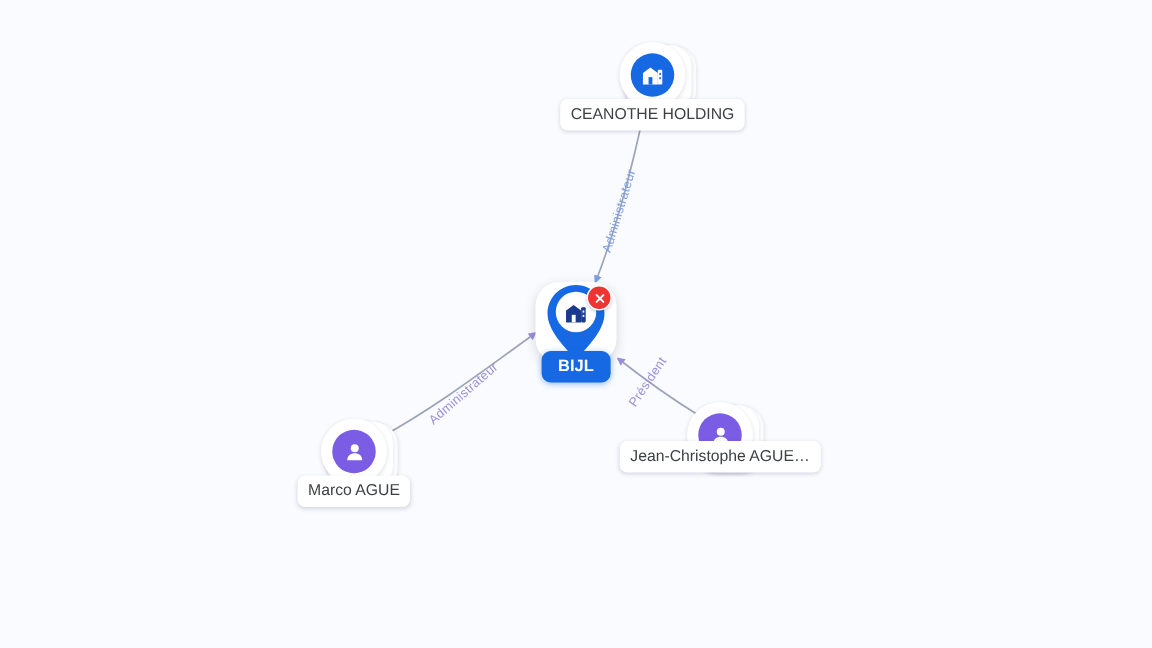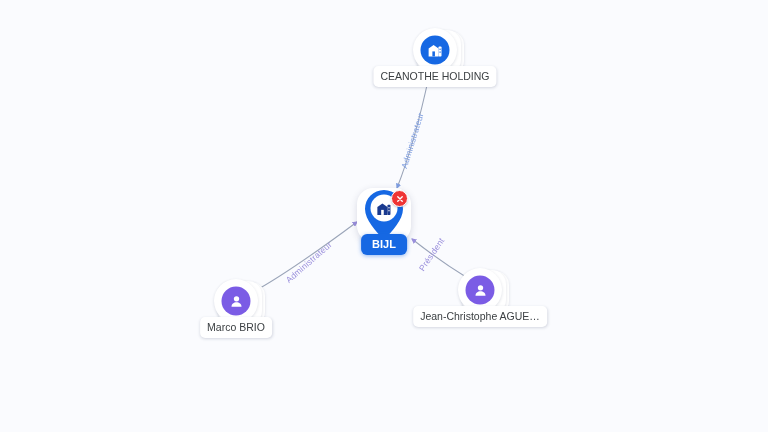--- a/index.html
+++ b/index.html
@@ -222,38 +222,38 @@
         <div class="card c2"></div>
         <div class="card c1"></div>
       </div>
       <div class="round-icon person">
         <svg width="16" height="16" viewBox="0 0 24 24">
           <circle cx="12" cy="8" r="4" fill="#ffffff"></circle>
           <path d="M4.5 20 C4.5 15.3 8 13 12 13 C16 13 19.5 15.3 19.5 20 Z" fill="#ffffff"></path>
         </svg>
       </div>
     </div>
-    <div class="node-label" style="top:16px;">Marco BRIO</div>
+    <div class="node-label" style="top:16px;">Marco AGUE</div>
   </div>
 
   <div class="node" id="node-jean-christophe-ague" style="left:480px; top:290px;">
     <div class="node-visual" style="left:0; top:0;">
       <div class="stack">
         <div class="card c3"></div>
         <div class="card c2"></div>
         <div class="card c1"></div>
       </div>
       <div class="round-icon person">
         <svg width="16" height="16" viewBox="0 0 24 24">
           <circle cx="12" cy="8" r="4" fill="#ffffff"></circle>
           <path d="M4.5 20 C4.5 15.3 8 13 12 13 C16 13 19.5 15.3 19.5 20 Z" fill="#ffffff"></path>
         </svg>
       </div>
     </div>
-    <div class="node-label" style="top:16px;">Jean-Christophe AGUE…</div>
+    <div class="node-label" style="top:4px;">Jean-Christophe AGUE…</div>
   </div>
 
   <div class="edge-label blue" style="left:404px; top:168px; transform: translate(0,-50%) rotate(-73deg);">Administrateur</div>
 
   <div class="edge-label purple" style="left:287px; top:281px; transform: translate(0,-50%) rotate(-41deg);">Administrateur</div>
 
   <div class="edge-label purple" style="left:421px; top:270px; transform: translate(0,-50%) rotate(-56deg);">Président</div>
 
 </div>
 

